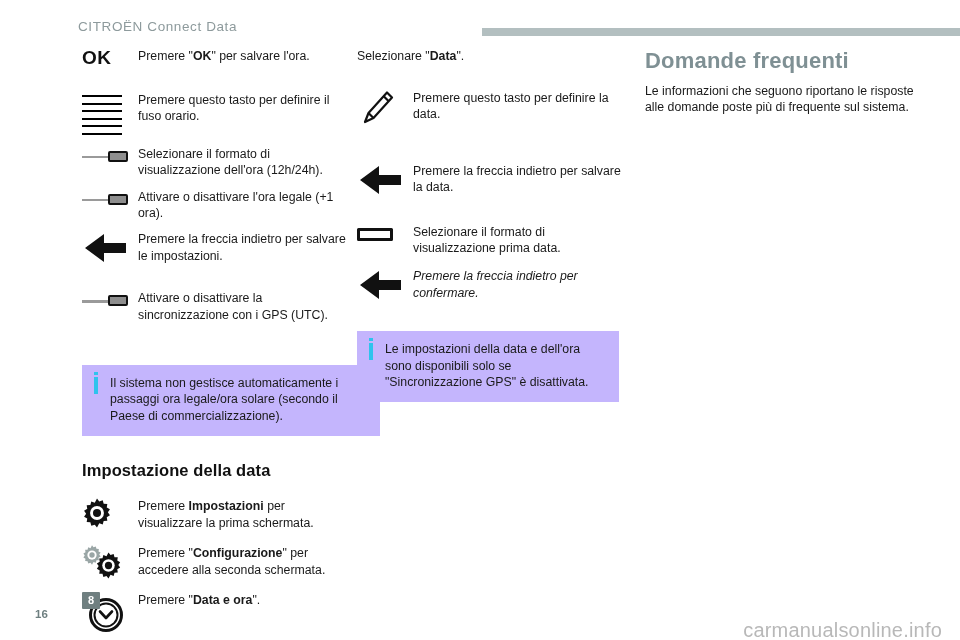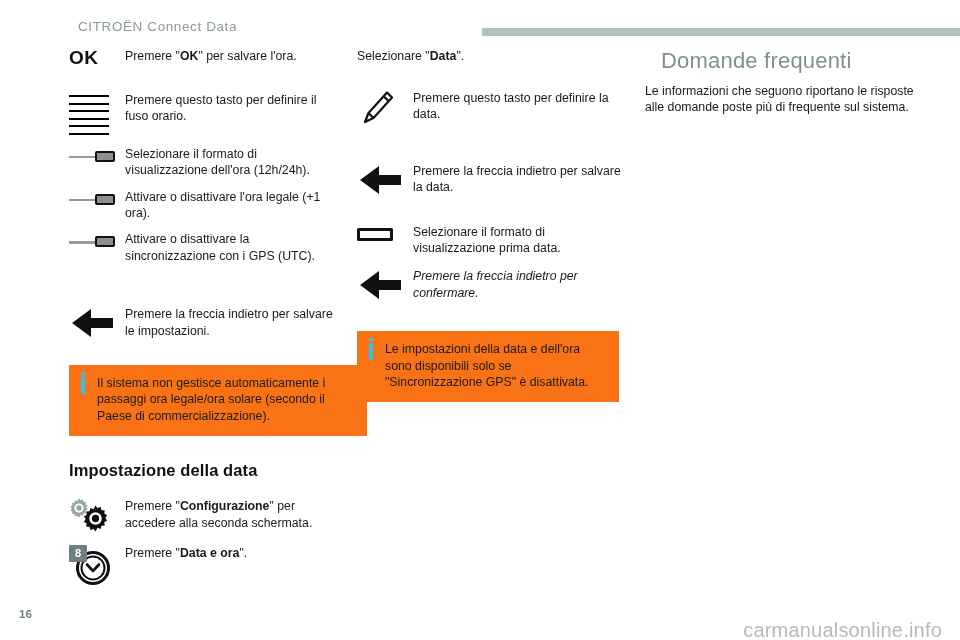--- a/index.html
+++ b/index.html
@@ -33,21 +33,21 @@
     width: 478px;
     height: 8px;
     background: #b3bfc0;
   }
 
   
   .column {
     position: absolute;
     top: 48px;
   }
-  #col-left   { left: 69px;  width: 270px; }
+  #col-left   { left: 82px;  width: 270px; }
   #col-mid    { left: 357px; width: 268px; }
   #col-right  { left: 645px; width: 290px; }
 
   
   .step {
     position: relative;
     display: block;
     min-height: 22px;
   }
   .step-icon {
@@ -149,21 +149,21 @@
     font-weight: bold;
     text-align: center;
     line-height: 17px;
     border-radius: 1px;
     z-index: 2;
   }
   .icon-clock .dial { position: absolute; left: 7px; top: 6px; }
 
   
   .note-box {
-    background: #f97316;
+    background: #c4b5fd;
     padding: 10px 12px 12px 12px;
     position: relative;
     box-sizing: border-box;
   }
   .note-bar {
     position: absolute;
     left: 12px;
     top: 12px;
     width: 4px;
     height: 17px;
@@ -189,36 +189,35 @@
     font-size: 16.5px;
     font-weight: bold;
     color: #111;
     letter-spacing: 0.1px;
   }
 
   
   #faq-title {
     font-size: 22px;
     color: #7f9094;
-    font-weight: normal;
+    font-weight: bold;
     letter-spacing: 0.2px;
     line-height: 26px;
-    margin-left: 16px;
   }
   #faq-body {
     margin-top: 9px;
     font-size: 12.3px;
     line-height: 16.4px;
     color: #1a1a1a;
   }
 
   
   #page-number {
     position: absolute;
-    left: 19px;
+    left: 35px;
     top: 608px;
     font-size: 11.5px;
     font-weight: bold;
     color: #6e7f80;
   }
   #watermark {
     position: absolute;
     right: 18px;
     top: 619px;
     font-size: 20px;
@@ -265,47 +264,57 @@
   <div class="step" style="margin-bottom:10px;">
     <div class="step-icon">
       <div class="icon-slider">
           <i class="track"></i>
           <i class="knob"></i>
         </div>
     </div>
     <div class="step-text">Attivare o disattivare l'ora legale (+1 ora).</div>
   </div>
 
+  <div class="step" style="margin-bottom:26px;">
+    <div class="step-icon">
+      <svg class="icon-arrow-back" viewBox="0 0 46 34">
+        <path d="M3 17 L22 3 L22 12 L44 12 L44 22 L22 22 L22 31 Z" fill="#111"></path>
+      </svg>
+    </div>
+    <div class="step-text">Premere la freccia indietro per salvare le impostazioni.</div>
+  </div>
+
   <div class="step" style="margin-bottom:42px;">
     <div class="step-icon">
       <div class="icon-slider">
           <i class="track"></i>
           <i class="knob"></i>
         </div>
     </div>
     <div class="step-text">Attivare o disattivare la sincronizzazione con i GPS (UTC).</div>
   </div>
 
-  <div class="step" style="margin-bottom:26px;">
-    <div class="step-icon">
-      <svg class="icon-arrow-back" viewBox="0 0 46 34">
-        <path d="M3 17 L22 3 L22 12 L44 12 L44 22 L22 22 L22 31 Z" fill="#111"></path>
-      </svg>
-    </div>
-    <div class="step-text">Premere la freccia indietro per salvare le impostazioni.</div>
-  </div>
-
   <div class="note-box" style="width:298px;">
     <i class="note-dot"></i>
     <i class="note-bar"></i>
     <div class="note-text">Il sistema non gestisce automaticamente i passaggi ora legale/ora solare (secondo il Paese di commercializzazione).</div>
   </div>
 
   <div class="section-heading" style="margin-top:25px;margin-bottom:18px;">Impostazione della data</div>
 
+  <div class="step" style="margin-bottom:14px;">
+    <div class="step-icon">
+      <svg class="icon-gear" viewBox="0 0 32 32">
+        <path fill="#111" d="M16 0.5l2.4 3.1 3.7-1.3 1 3.8 3.9 0.2-0.6 3.9 3.4 1.9-2.2 3.2 2.2 3.2-3.4 1.9 0.6 3.9-3.9 0.2-1 3.8-3.7-1.3L16 31.5l-2.4-3.1-3.7 1.3-1-3.8-3.9-0.2 0.6-3.9-3.4-1.9 2.2-3.2-2.2-3.2 3.4-1.9-0.6-3.9 3.9-0.2 1-3.8 3.7 1.3z"></path>
+        <circle cx="16" cy="16" r="7.4" fill="#fff"></circle>
+        <circle cx="16" cy="16" r="4.3" fill="#111"></circle>
+      </svg>
+    </div>
+    <div class="step-text"><span>Premere </span><span class="bold">Impostazioni</span><span> per visualizzare la prima schermata.</span></div>
+  </div>
 
   <div class="step" style="margin-bottom:14px;">
     <div class="step-icon">
       <div class="icon-gear-pair">
         <svg class="g-small" width="20" height="20" viewBox="0 0 32 32">
           <path fill="#9aa6a6" d="M16 0.5l2.4 3.1 3.7-1.3 1 3.8 3.9 0.2-0.6 3.9 3.4 1.9-2.2 3.2 2.2 3.2-3.4 1.9 0.6 3.9-3.9 0.2-1 3.8-3.7-1.3L16 31.5l-2.4-3.1-3.7 1.3-1-3.8-3.9-0.2 0.6-3.9-3.4-1.9 2.2-3.2-2.2-3.2 3.4-1.9-0.6-3.9 3.9-0.2 1-3.8 3.7 1.3z"></path>
           <circle cx="16" cy="16" r="7.4" fill="#fff"></circle>
           <circle cx="16" cy="16" r="4.3" fill="#9aa6a6"></circle>
         </svg>
         <svg class="g-big" width="27" height="27" viewBox="0 0 32 32">

